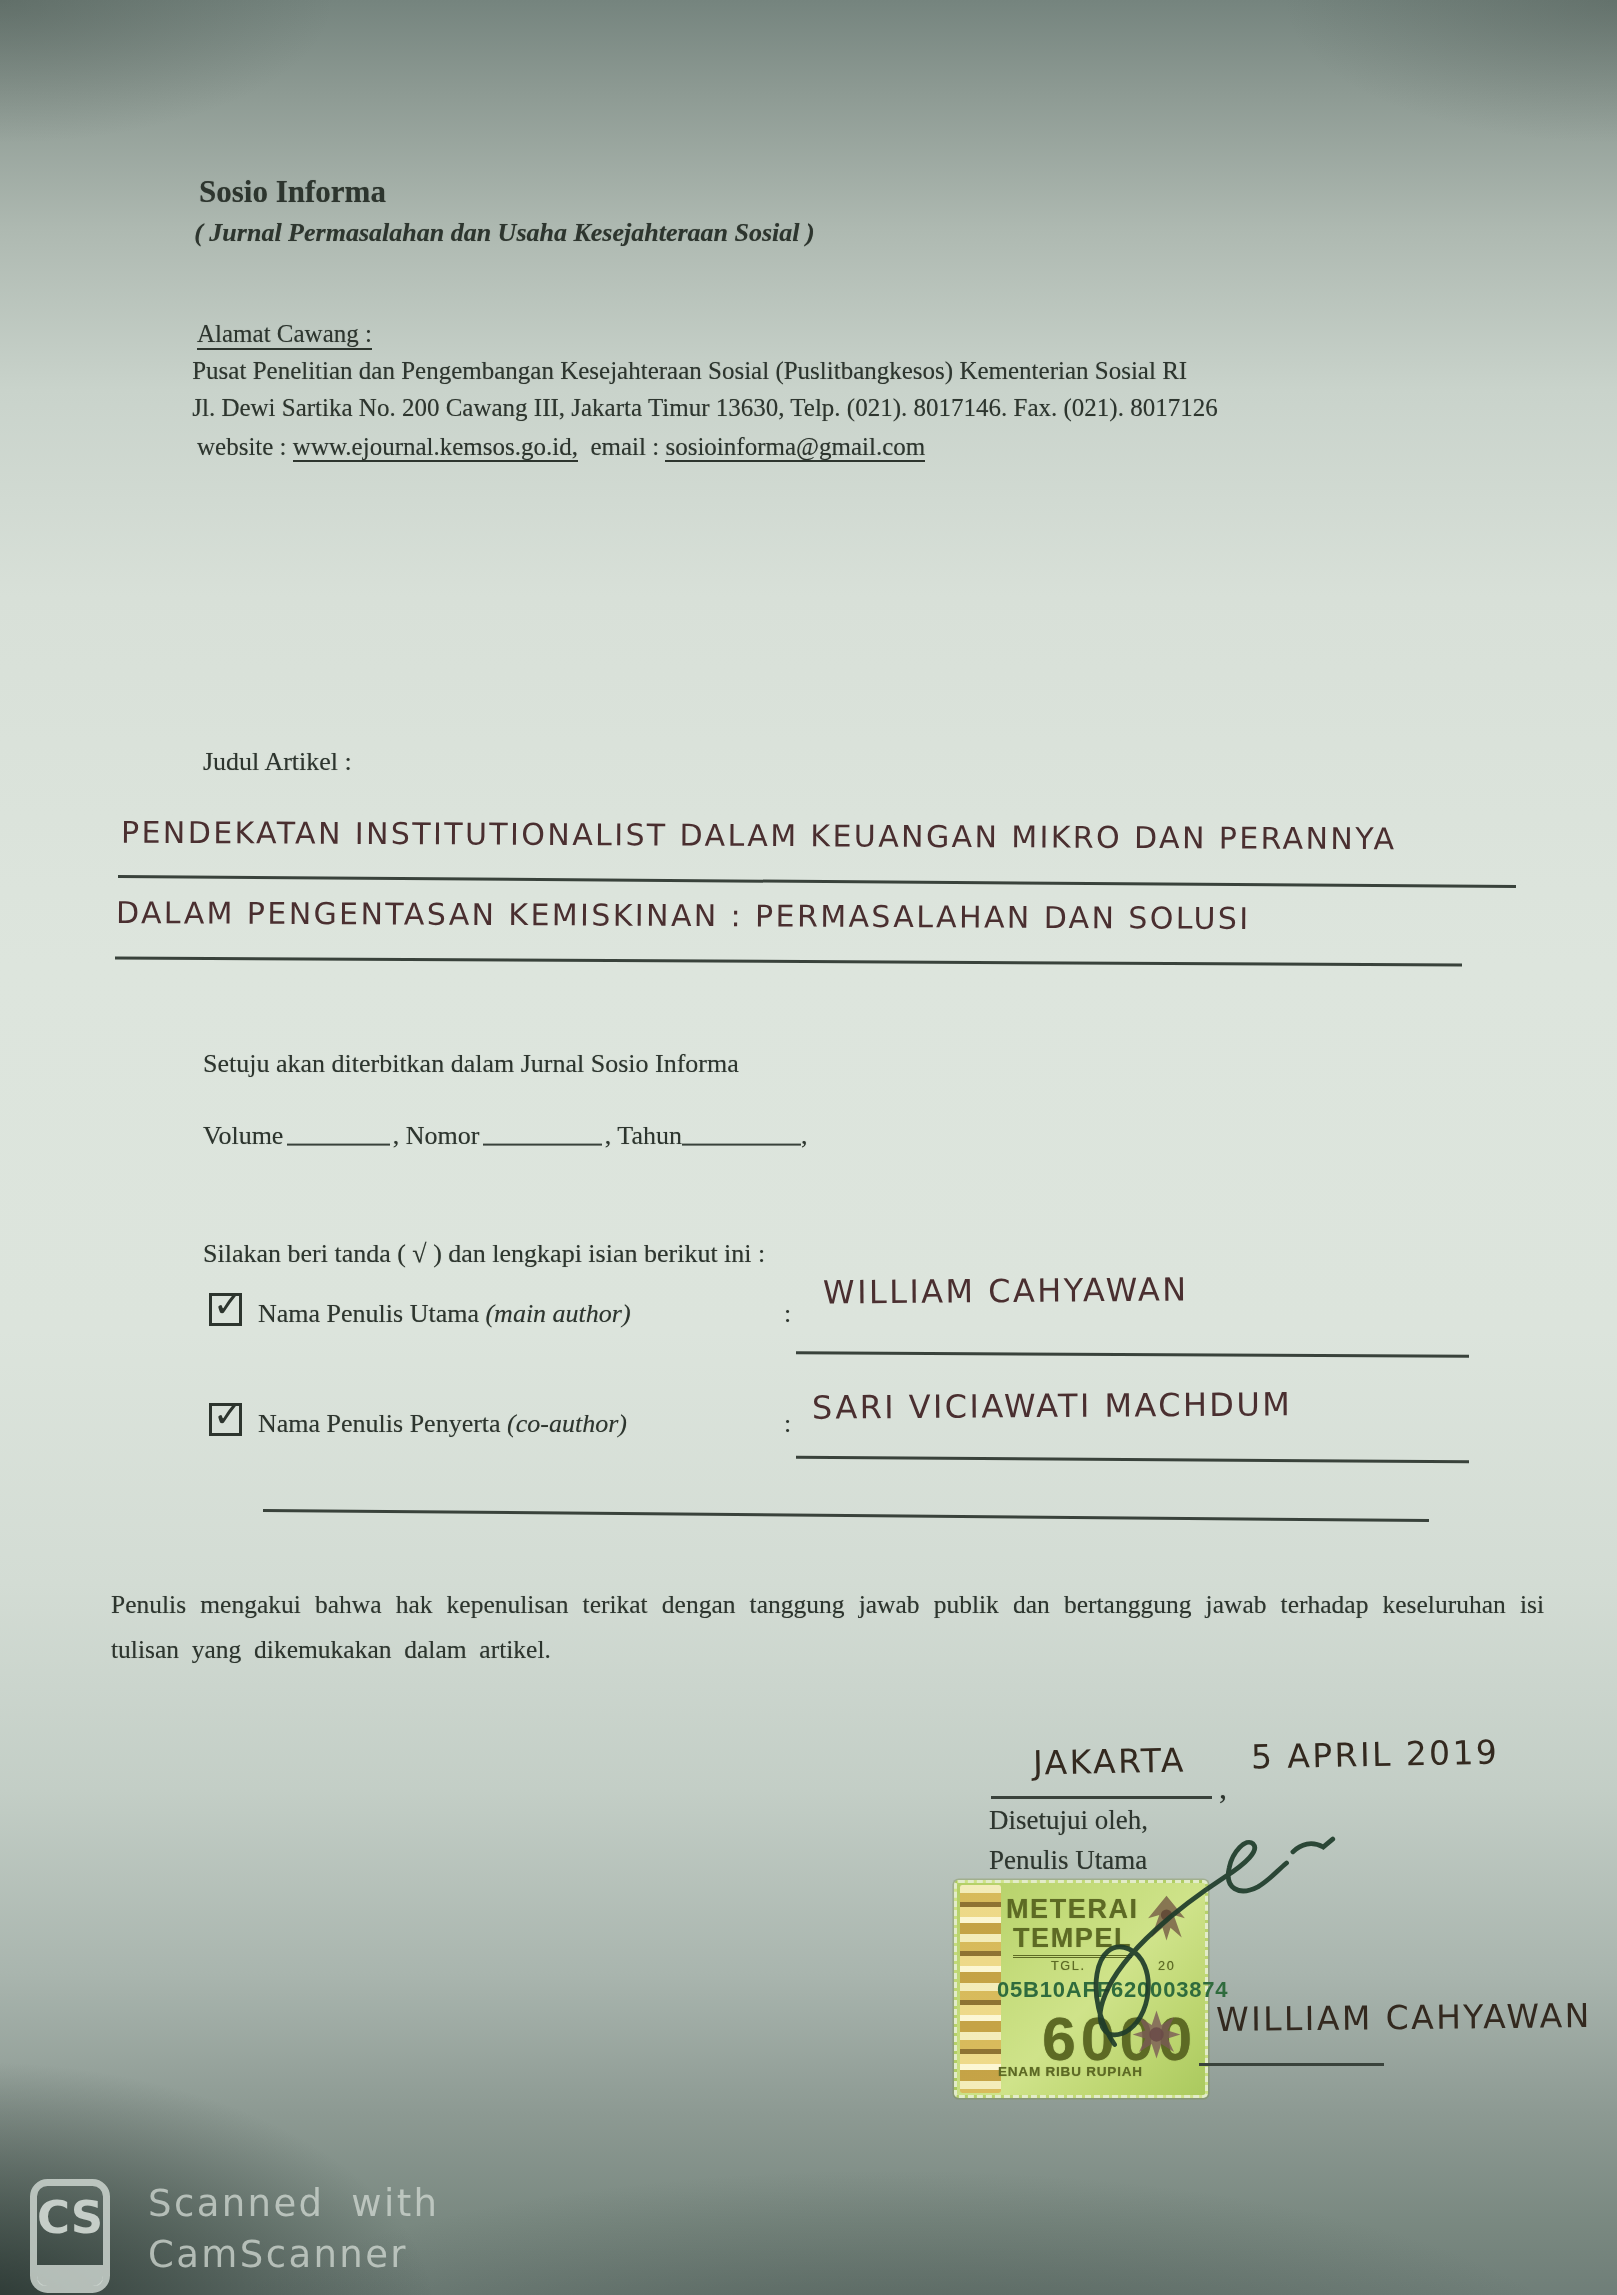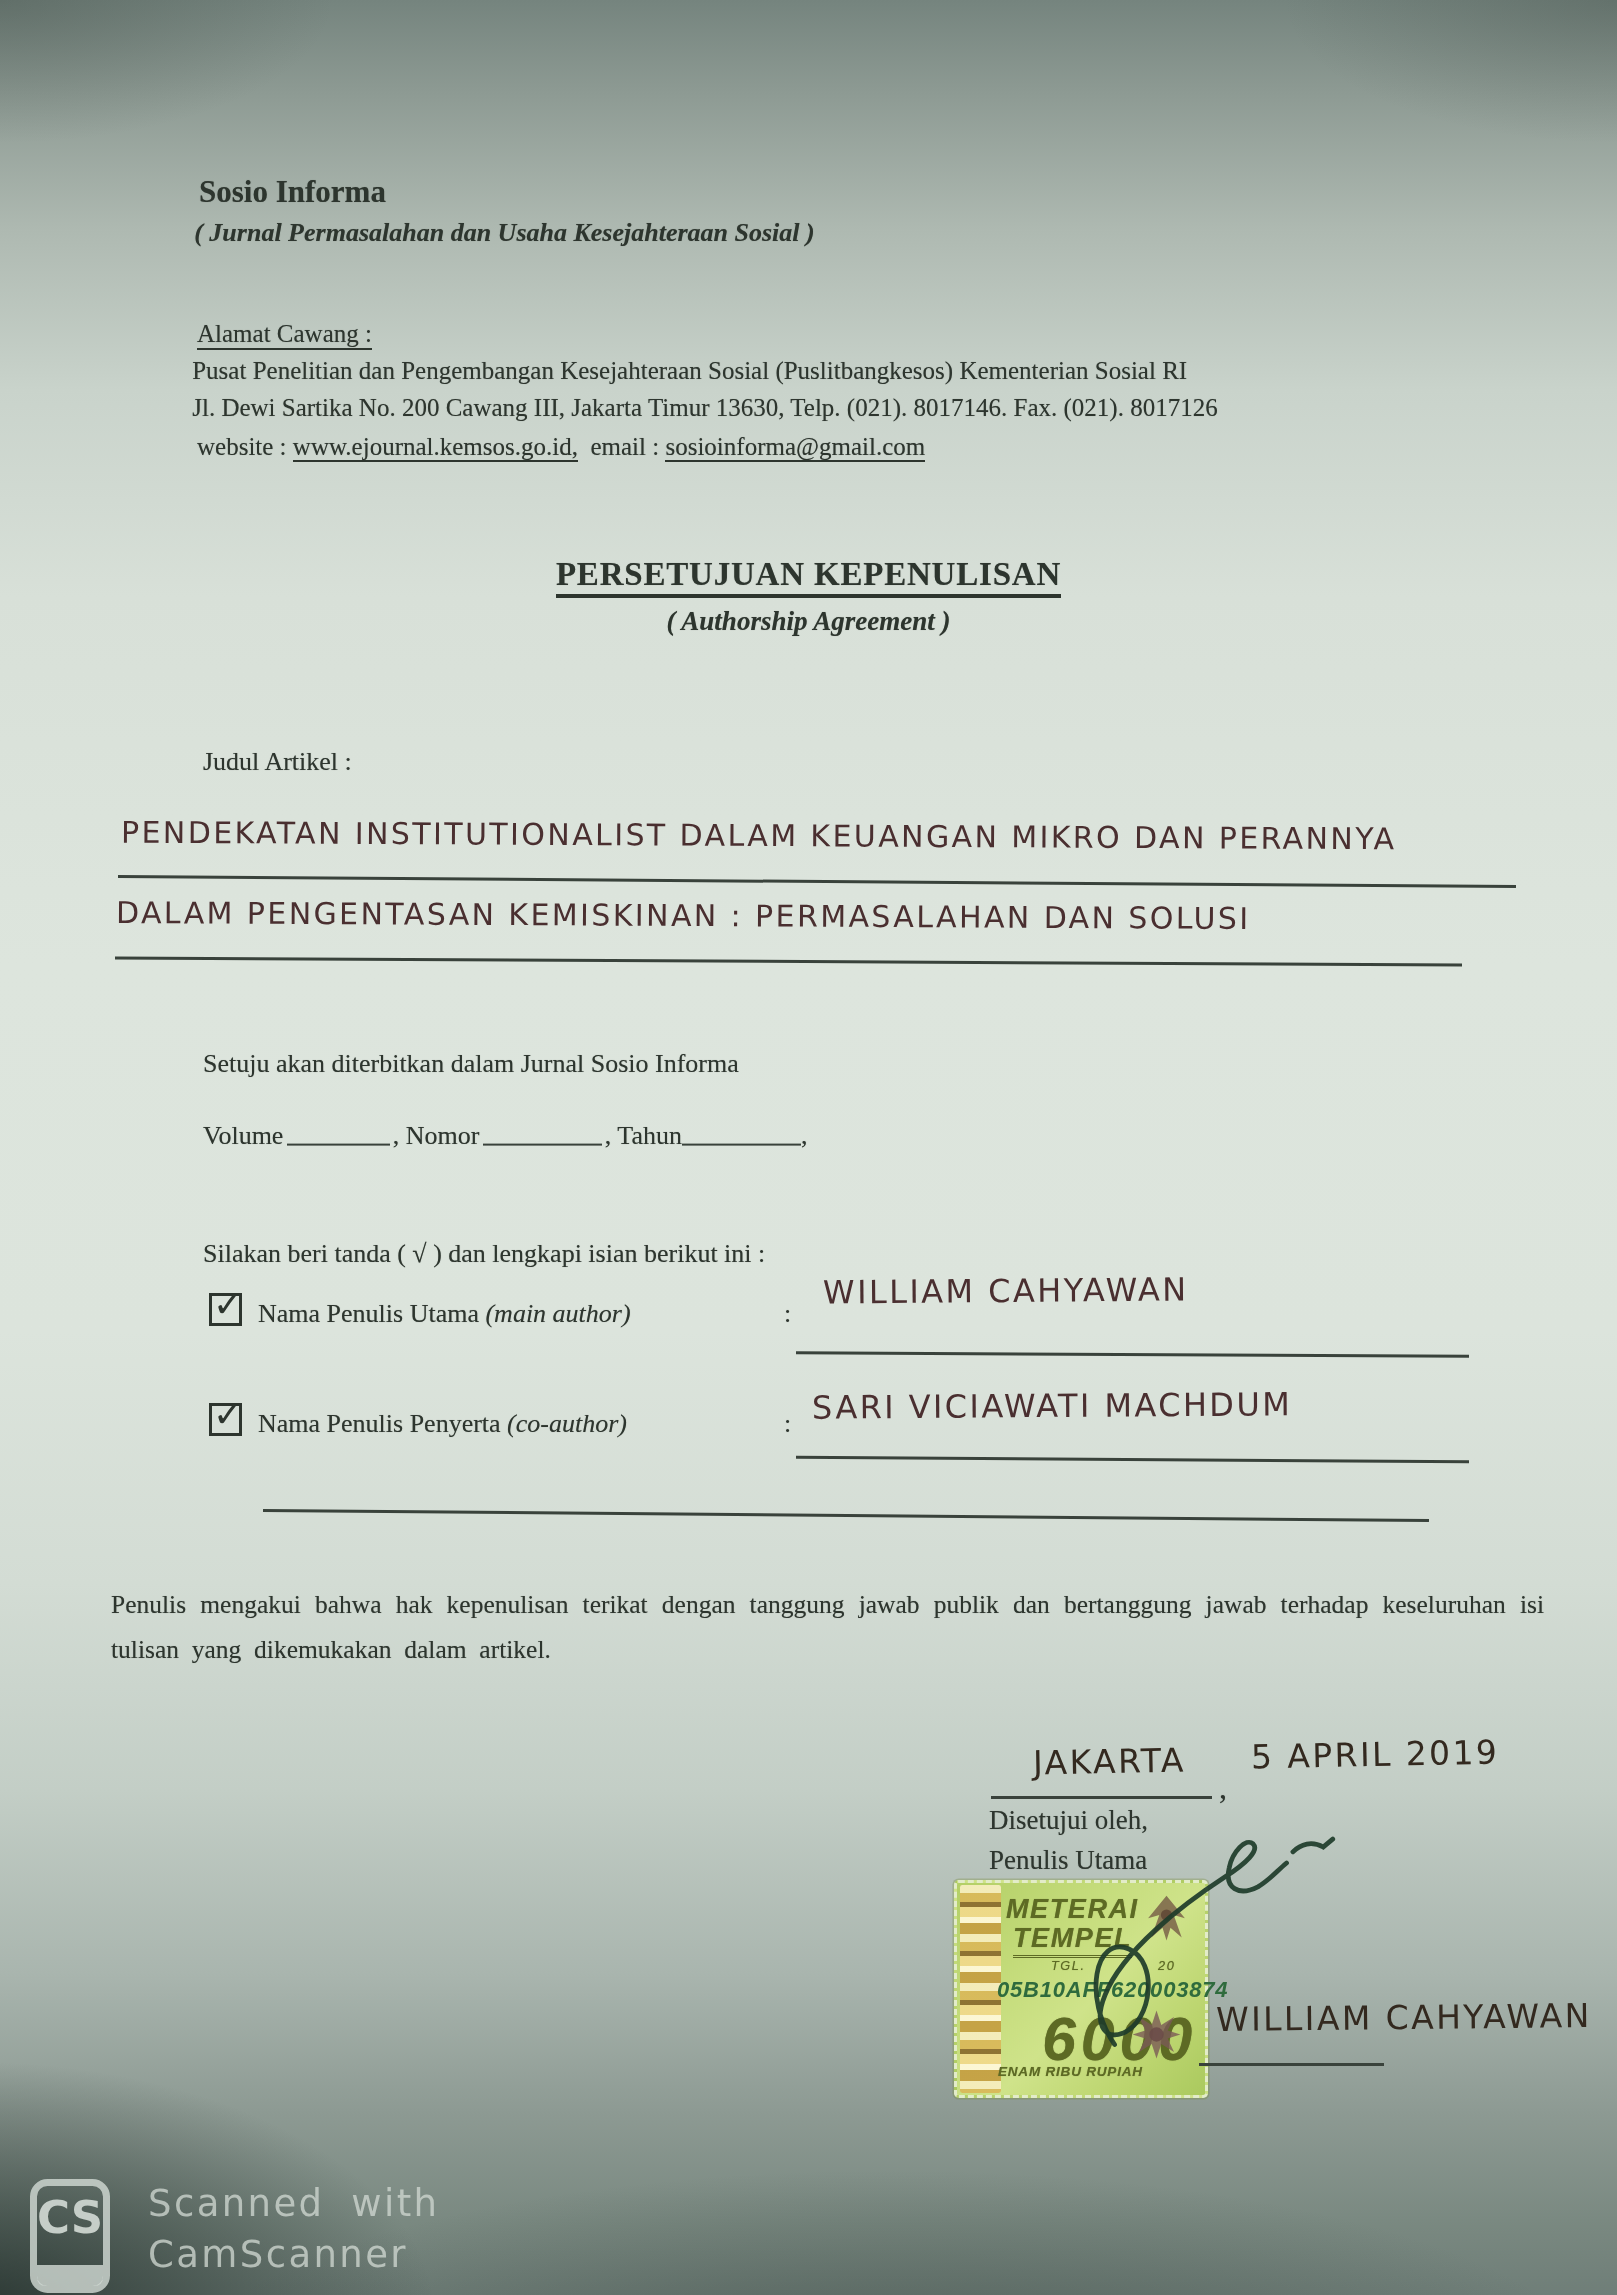--- a/index.html
+++ b/index.html
@@ -38,21 +38,20 @@
     font-size:37px;font-weight:bold;color:#2d352e;
   }
   .row-label{font-size:26px;}
   .row-label .it{font-style:italic;}
   
   #stamp{
     left:954px;top:1880px;width:248px;height:212px;
     background:linear-gradient(135deg,#b3cf66 0%,#c6dd7d 35%,#cfe38a 55%,#bcd56f 80%,#aac95e 100%);
     border:3.2px dashed #e3ecc9;border-radius:4.8px;
     box-shadow:0 0 0 1.6px rgba(120,140,60,0.35);
-    font-style:italic;
   }
   #stamp .holo{
     position:absolute;left:3.2px;top:1.6px;bottom:1.6px;width:41px;border-radius:2.4px;
     background:repeating-linear-gradient(180deg,#f6edbd 0 8px,#d9b95a 8px 17.5px,#8c6d2f 17.5px 22px,#f0d98a 22px 32px,#fff8d8 32px 38px,#c5a043 38px 49px);
     opacity:.95;
   }
   .stampword{font-family:"Liberation Sans",sans-serif;font-weight:bold;color:#5d6a24;letter-spacing:1.6px;text-shadow:0 0 0.8px rgba(70,80,25,.6);}
   #signature-svg{left:1027px;top:1831px;}
   
   #cs-logo{
@@ -87,24 +86,20 @@
 
   <div class="abs printed" style="left:197px;top:315px;font-size:25px;line-height:37px;">
     <div><span class="u">Alamat Cawang :</span></div>
     <div style="margin-left:-4.8px;">Pusat Penelitian dan Pengembangan Kesejahteraan Sosial (Puslitbangkesos) Kementerian Sosial RI</div>
     <div style="margin-left:-4.8px;">Jl. Dewi Sartika No. 200 Cawang III, Jakarta Timur 13630,  Telp. (021). 8017146. Fax. (021). 8017126</div>
     <div style="margin-top:1.6px;">
       <span>website : </span><span class="u">www.ejournal.kemsos.go.id,</span><span style="white-space:pre;">  email : </span><span class="u">sosioinforma@gmail.com</span>
     </div>
   </div>
 
-  <div class="abs printed" style="left:0;top:556px;width:1617px;text-align:center;">
-    <span style="font-size:33px;font-weight:bold;letter-spacing:0.8px;border-bottom:4.8px solid #2d352e;padding-bottom:2.4px;">PERSETUJUAN KEPENULISAN</span>
-    <div style="font-size:27px;font-weight:bold;font-style:italic;margin-top:12.7px;">( Authorship Agreement )</div>
-  </div>
 
   <div class="abs printed" style="left:203px;top:747px;font-size:26px;">Judul Artikel :</div>
 
   <div class="abs hand" style="left:121px;top:818px;font-size:30px;transform:rotate(0.3deg);">PENDEKATAN INSTITUTIONALIST DALAM KEUANGAN MIKRO DAN PERANNYA</div>
   <div class="abs rule" style="left:118px;top:880px;width:1398px;transform:rotate(0.4deg);"></div>
 
   <div class="abs hand" style="left:116px;top:898px;font-size:30px;transform:rotate(0.3deg);">DALAM PENGENTASAN KEMISKINAN : PERMASALAHAN  DAN SOLUSI</div>
   <div class="abs rule" style="left:115px;top:960px;width:1347px;transform:rotate(0.3deg);"></div>
 
   <div class="abs printed" style="left:203px;top:1049px;font-size:26px;">Setuju akan diterbitkan dalam Jurnal Sosio Informa</div>

